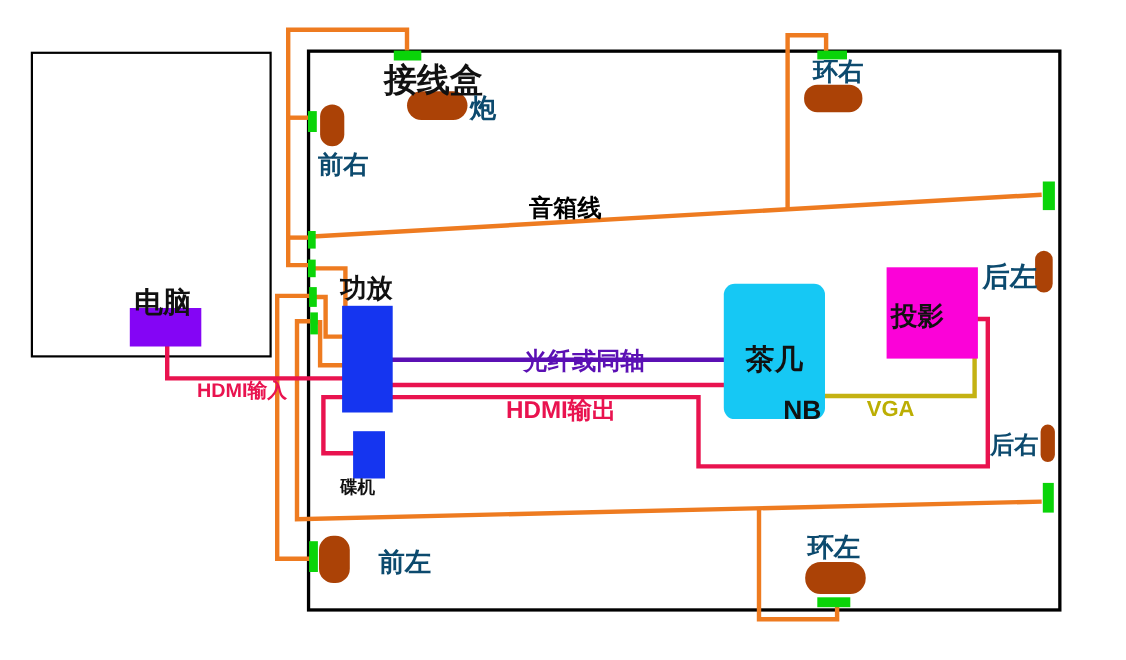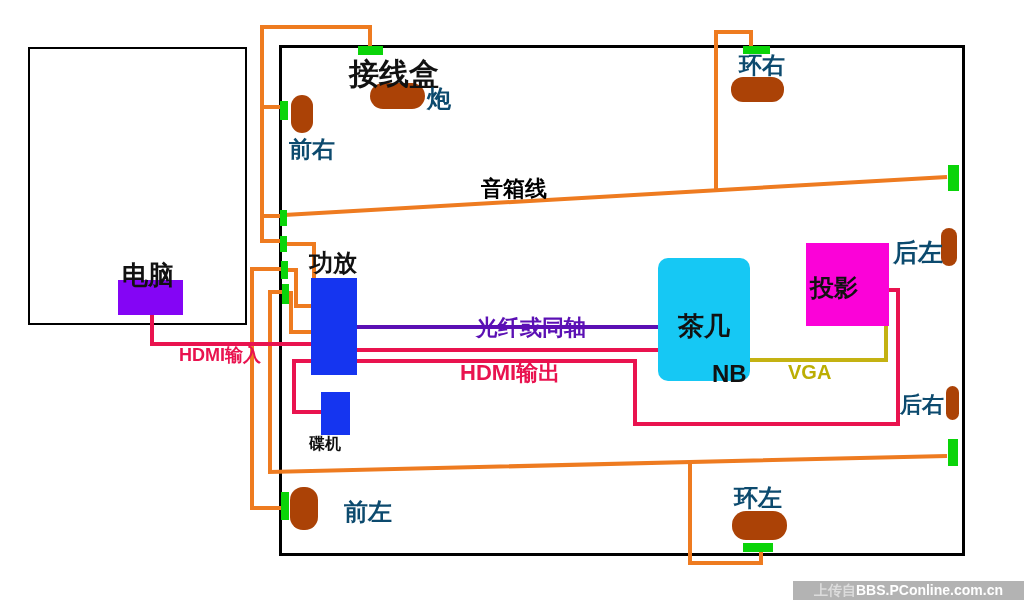--- a/index.html
+++ b/index.html
@@ -109,15 +109,14 @@
   <span class="lbl red-t" style="left:179px;top:346px;font-size:18px;">HDMI输入</span>
   <span class="lbl purple-t" style="left:476px;top:300px;font-size:22px;">光纤或同轴</span>
   <span class="lbl brick" style="left:893px;top:239px;font-size:25px;">后左</span>
   <span class="lbl red-t" style="left:460px;top:361px;font-size:22px;">HDMI输出</span>
   <span class="lbl yellow-t" style="left:788px;top:362px;font-size:20px;">VGA</span>
   <span class="lbl brick" style="left:900px;top:393px;font-size:22px;">后右</span>
   <span class="lbl black" style="left:309px;top:436px;font-size:16px;">碟机</span>
   <span class="lbl brick" style="left:322px;top:499px;font-size:24px;margin-left:22px;">前左</span>
   <span class="lbl brick" style="left:734px;top:485px;font-size:24px;">环左</span>
 
-  <div id="wm"><span class="pre">上传自</span><span>BBS.PConline.com.cn</span></div>
 
 </div>
 
 </body></html>

